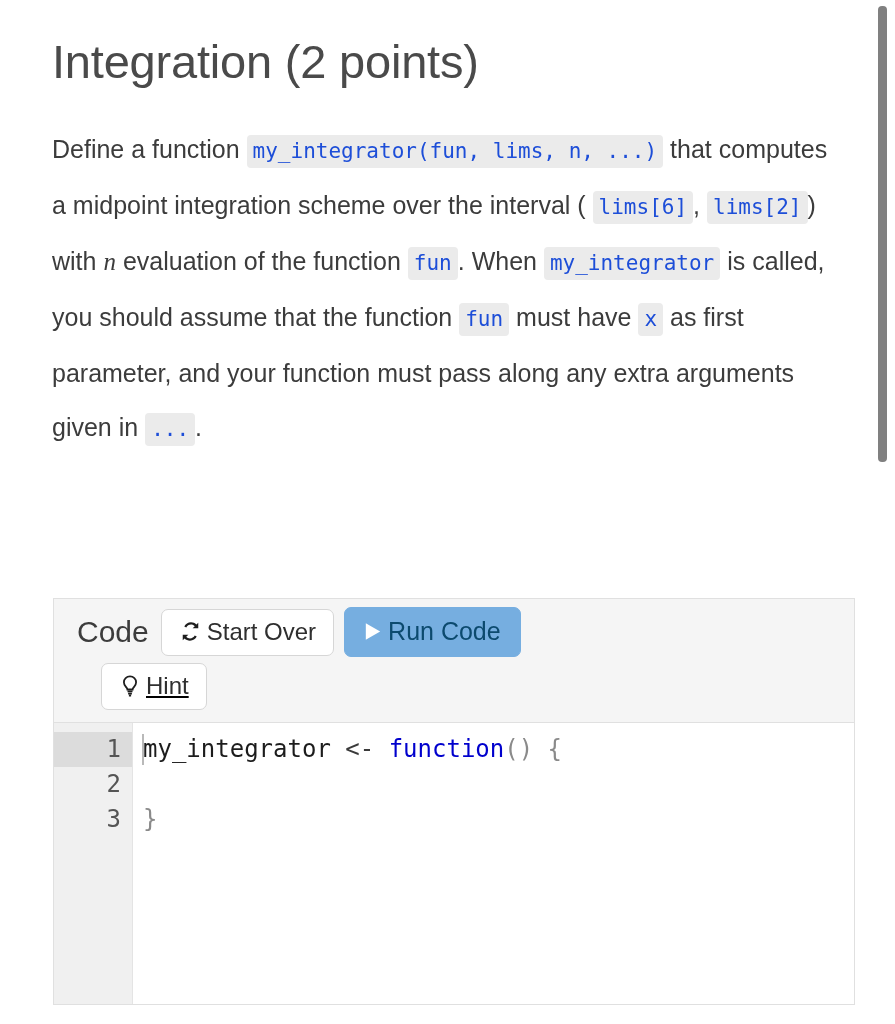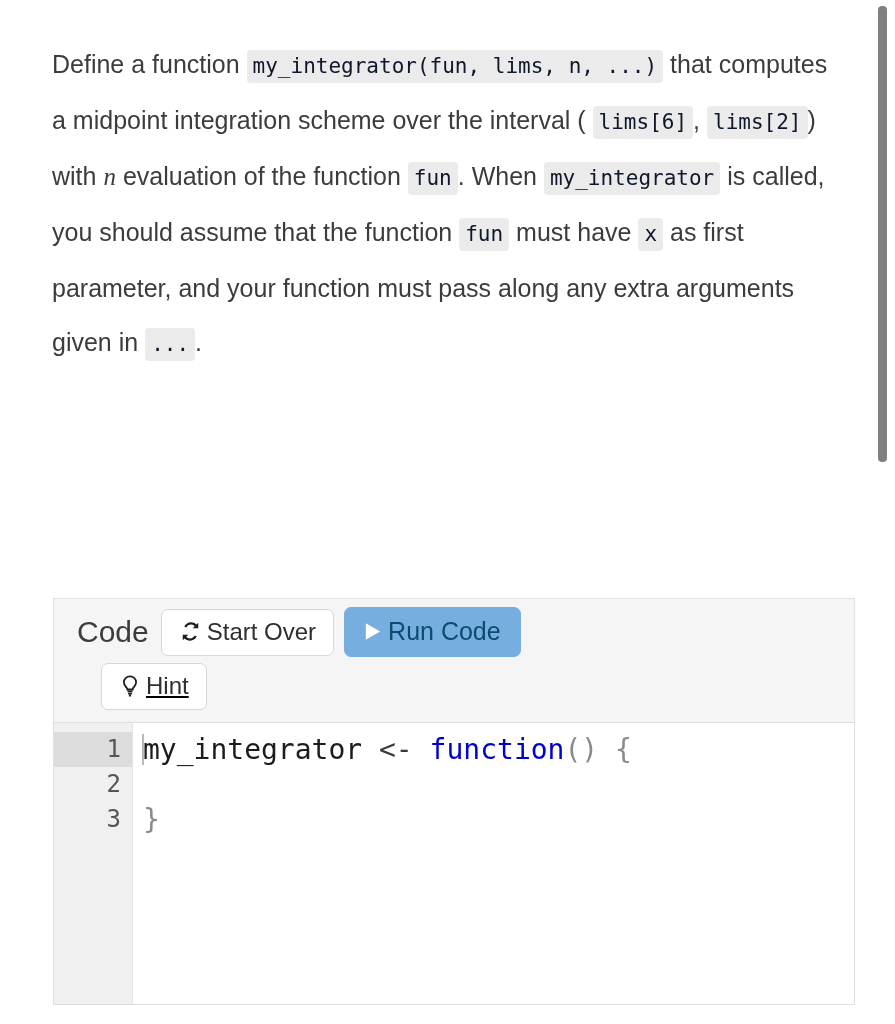--- a/index.html
+++ b/index.html
@@ -51,21 +51,21 @@
   .prose .mathvar {
     font-family: "Liberation Serif", serif;
     font-style: italic;
     font-size: 25px;
   }
 
   code.chip {
     font-family: "DejaVu Sans Mono", monospace;
     font-size: 21px;
     background: #ebebeb;
-    color: #0f172a;
+    color: #1d4ed8;
     border-radius: 4px;
     padding: 4px 6px 5px 6px;
     white-space: pre;
   }
 
   
   .exercise {
     position: absolute;
     left: 53px;
     top: 598px;
@@ -168,21 +168,21 @@
 
   .gutter .ln.active {
     background: #dcdcdc;
   }
 
   .codearea {
     flex: 1 1 auto;
     padding-top: 9px;
     padding-left: 10px;
     font-family: "DejaVu Sans Mono", monospace;
-    font-size: 28px;
+    font-size: 24px;
     line-height: 35px;
     color: #1c1c1c;
     position: relative;
   }
 
   .codeline {
     white-space: pre;
     min-height: 35px;
   }
 
@@ -220,20 +220,21 @@
     border-radius: 4px;
   }
 </style>
 </head>
 <body>
 
 <div class="page">
 
   <div class="content">
 
+    <h1 class="page-title">Integration (2 points)</h1>
 
     <p class="prose">
       <span>Define a function</span>
       <code class="chip">my_integrator(fun, lims, n, ...)</code>
       <span>that computes a midpoint integration scheme over the interval (</span>
       <code class="chip">lims[6]</code><span>,</span>
       <code class="chip">lims[2]</code><span>) with</span>
       <span class="mathvar">n</span>
       <span>evaluation of the function</span>
       <code class="chip">fun</code><span>. When</span>

